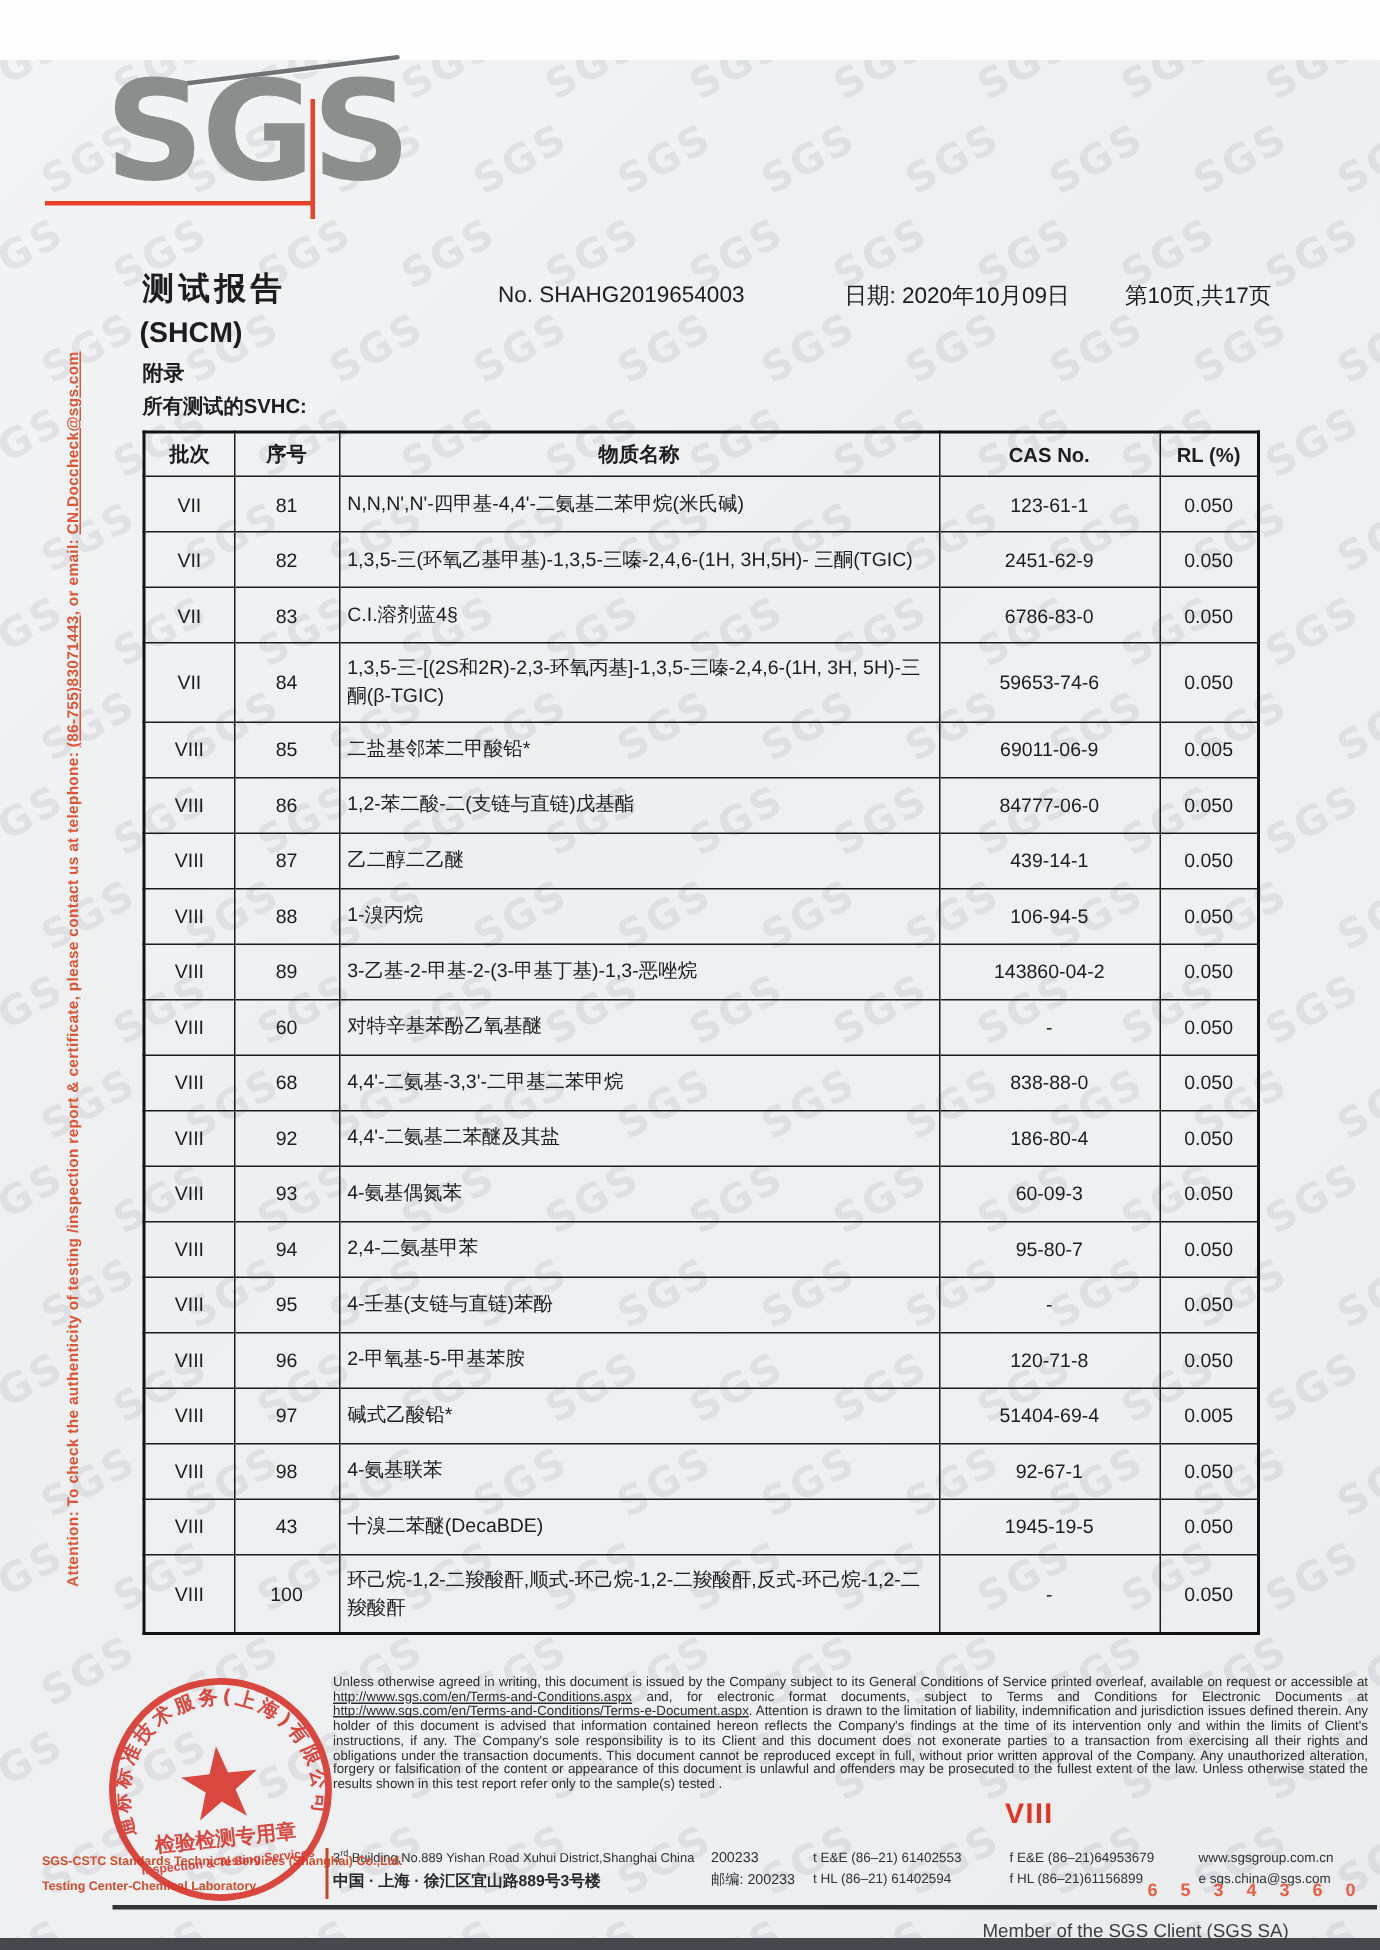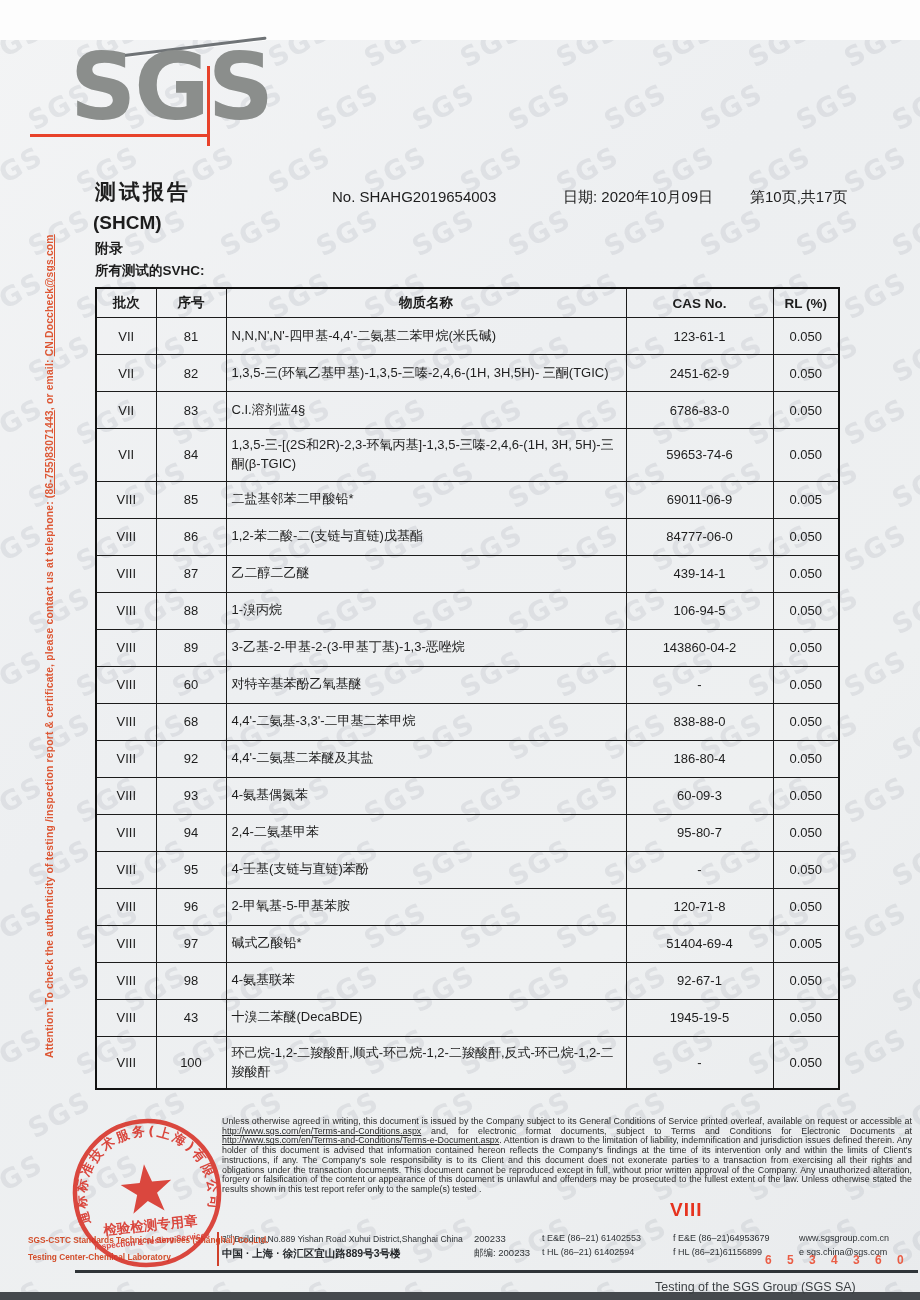--- a/index.html
+++ b/index.html
@@ -526,18 +526,18 @@
     <div class="row">
       <span class="a cn">中国 · 上海 · 徐汇区宜山路889号3号楼</span>
       <span class="b">邮编: 200233</span>
       <span class="c">t HL (86–21) 61402594</span>
       <span class="d">f HL (86–21)61156899</span>
       <span class="e">e  sgs.china@sgs.com</span>
     </div>
   </div>
 
   <div class="footer-rule"></div>
-  <div class="member">Testing of the SGS Group (SGS SA)</div>
+  <div class="member">Member of the SGS Client (SGS SA)</div>
 
   <div class="side-note"><span>Attention: To check the authenticity of testing /inspection report &amp; certificate, please contact us at telephone: </span><span class="u">(86-755)83071443</span><span>, or email: </span><span class="u">CN.Doccheck@sgs.com</span></div>
 
   <div class="bottom-band"></div>
 </div>
 
 </body></html>

